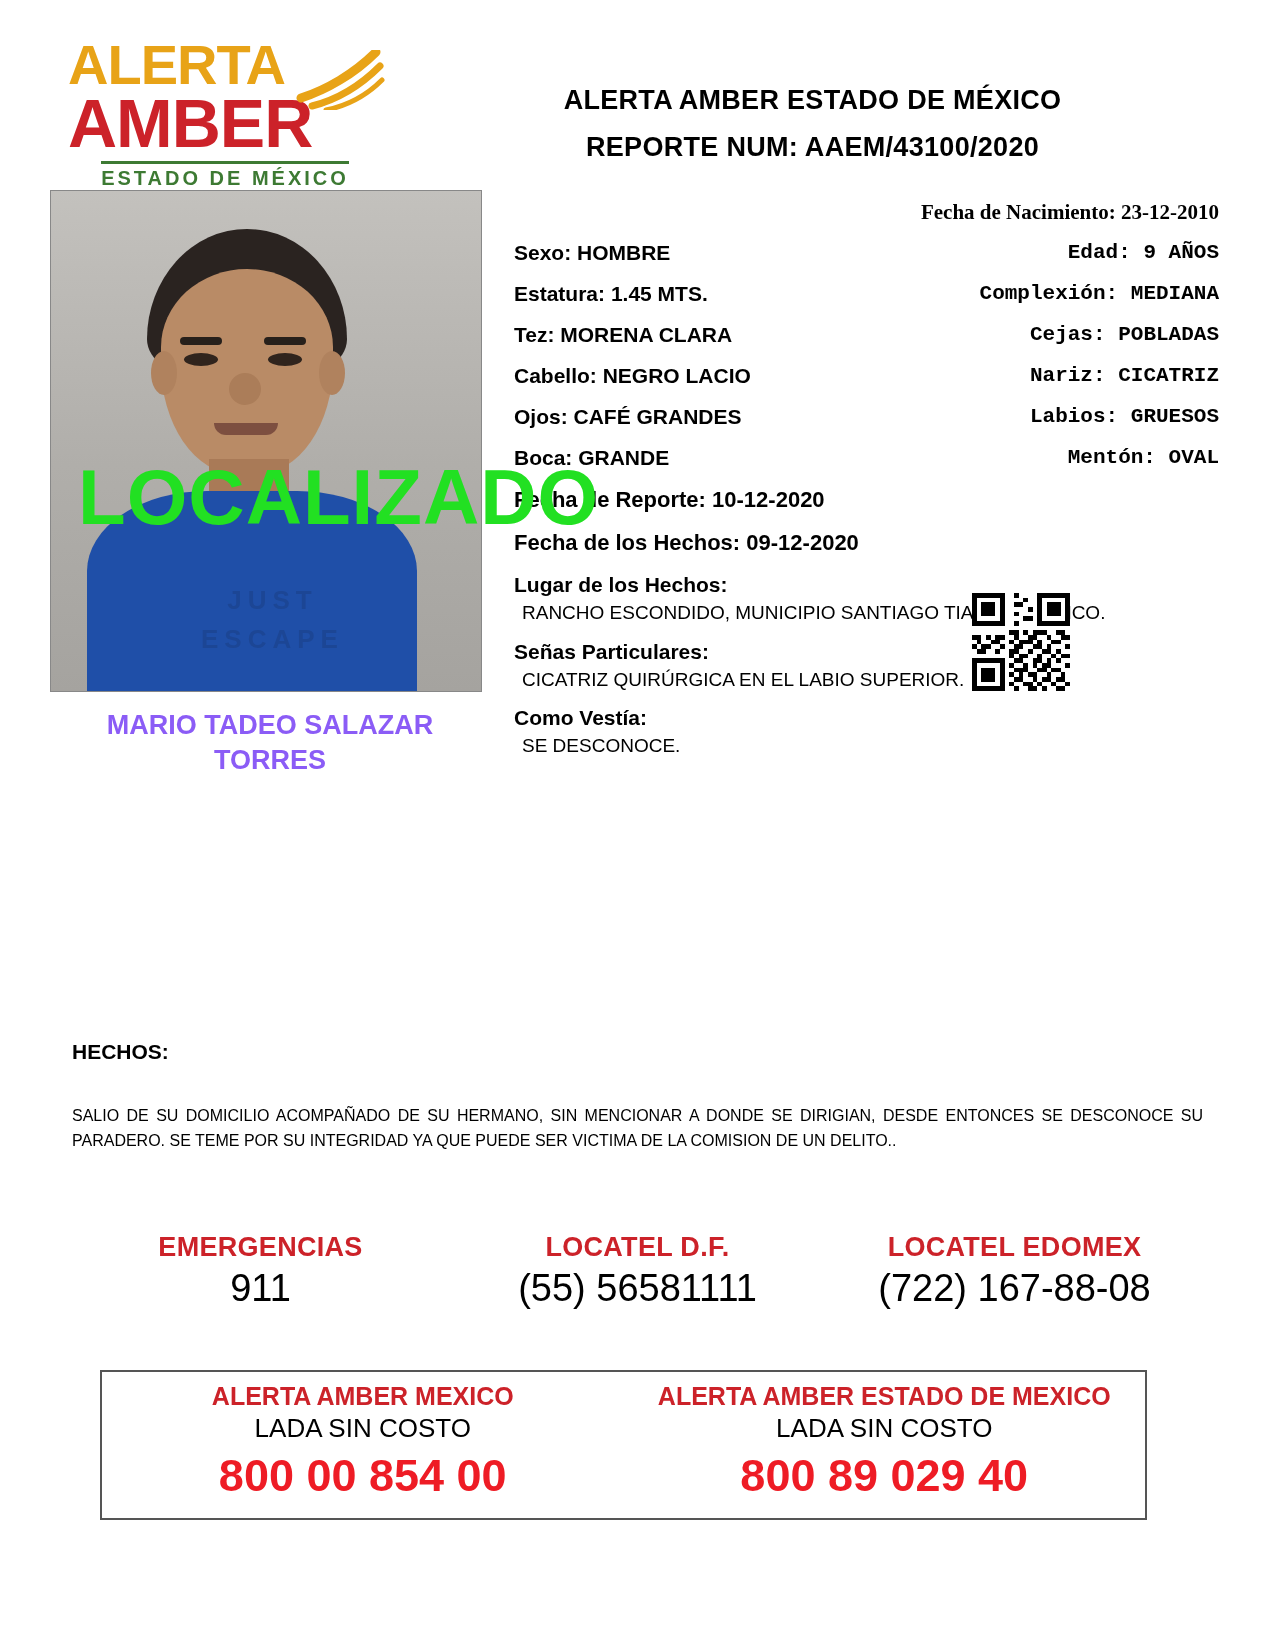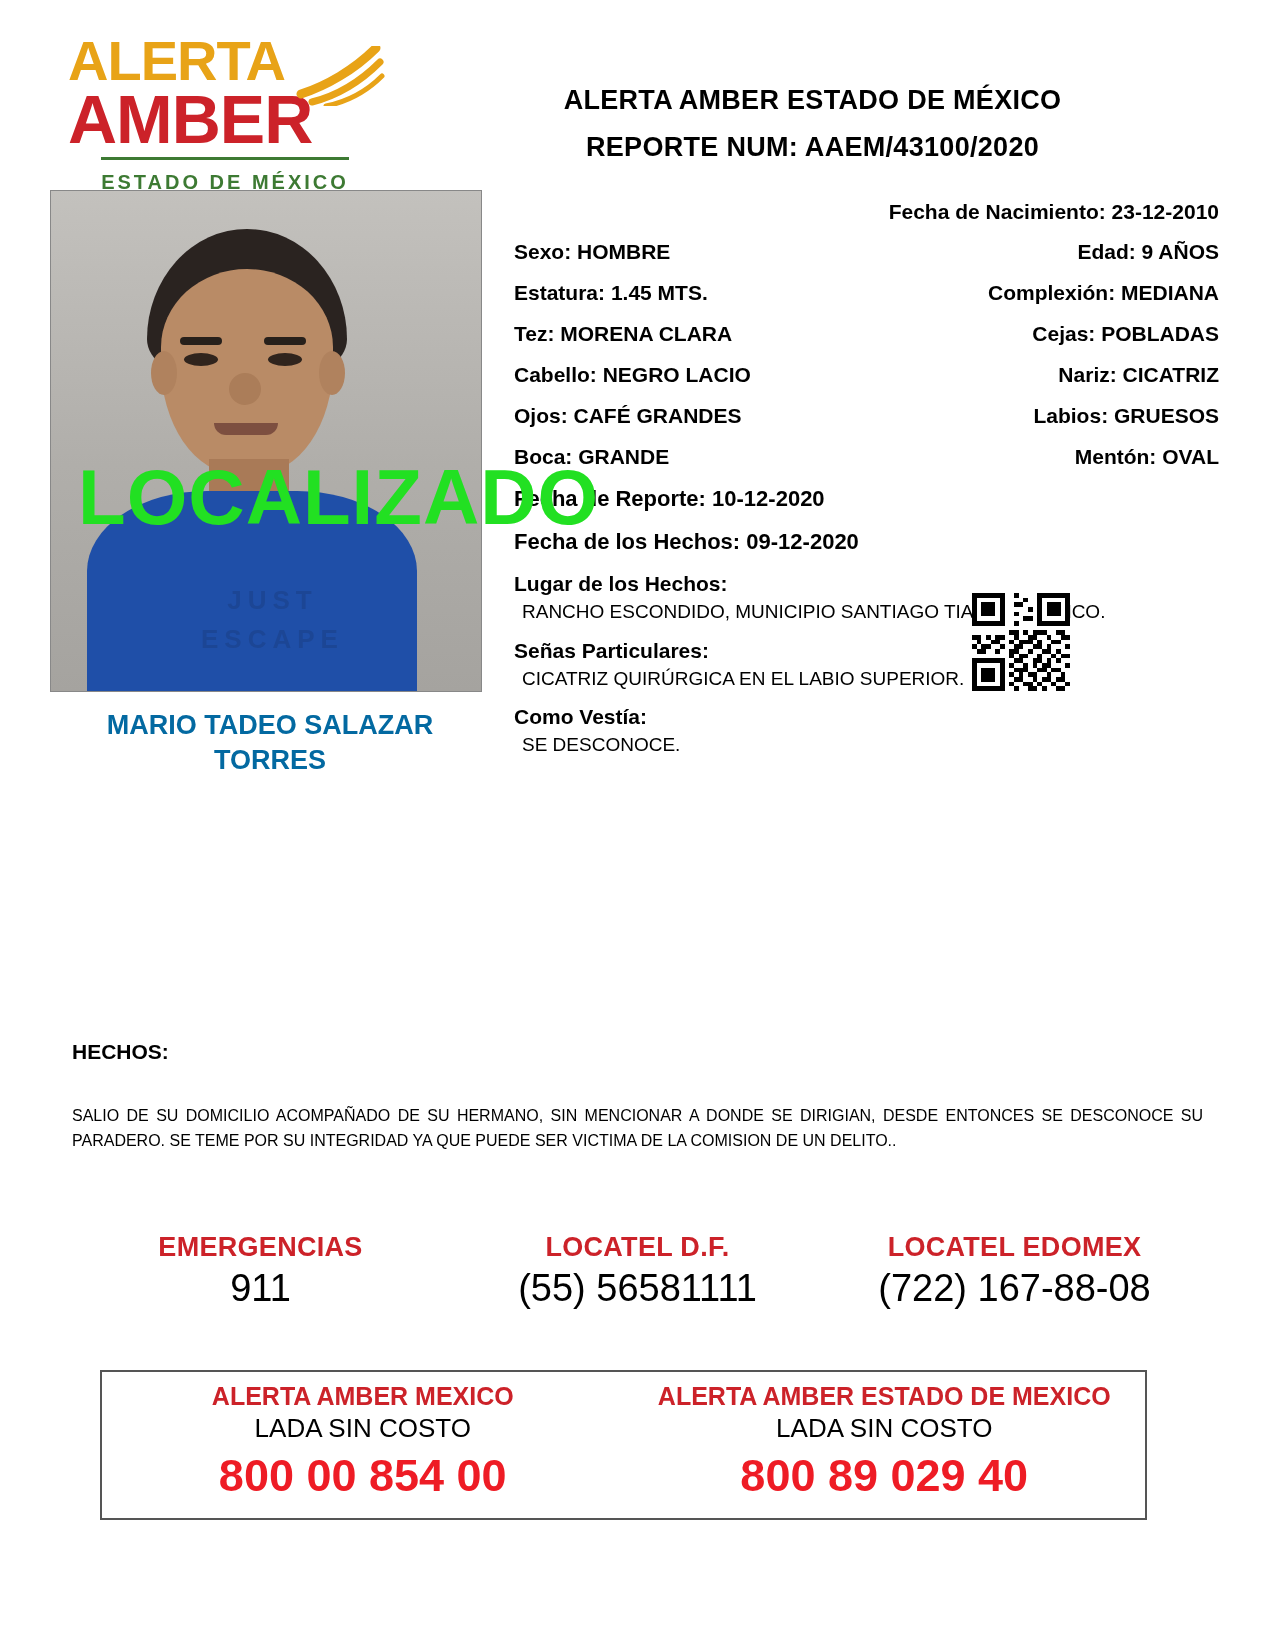--- a/index.html
+++ b/index.html
@@ -51,21 +51,21 @@
     text-align: left;
     padding-left: 8px;
   }
   .logo-sub {
     font-size: 20px;
     font-weight: bold;
     letter-spacing: 3px;
     color: #3d7a33;
     margin-top: 6px;
     border-top: 3px solid #3d7a33;
-    padding-top: 11px;
+    padding-top: 3px;
     display: inline-block;
   }
   .swoosh {
     position: absolute;
     right: 4px;
     top: 20px;
     width: 90px;
     height: 60px;
   }
   .header-titles {
@@ -162,51 +162,52 @@
     color: #1a3f86;
     font-size: 26px;
     font-weight: bold;
     letter-spacing: 6px;
     line-height: 1.5;
     text-align: center;
     opacity: 0.55;
   }
   .photo-name {
     text-align: center;
-    color: #0369a1;
+    color: #8b5cf6;
     font-weight: bold;
     font-size: 27px;
     line-height: 1.3;
     margin-top: 16px;
     padding: 0 10px;
   }
 
   .right-col {
     flex: 1;
     padding-left: 24px;
     padding-top: 10px;
   }
 
   .dob-row {
     text-align: right;
     font-weight: bold;
     font-size: 21px;
     padding-right: 16px;
     margin-bottom: 16px;
+    font-family: Liberation Serif, serif;
   }
   .attr-row {
     display: flex;
     justify-content: space-between;
     font-weight: bold;
     font-size: 21px;
     margin-bottom: 17px;
     padding-right: 16px;
   }
   .attr-left { text-align: left; }
-  .attr-right { text-align: right; }
+  .attr-right { text-align: right; font-family: Liberation Mono, monospace; }
 
   .date-line {
     font-weight: bold;
     font-size: 22px;
     margin-bottom: 17px;
   }
   .block-label {
     font-weight: bold;
     font-size: 21px;
     margin-bottom: 3px;

